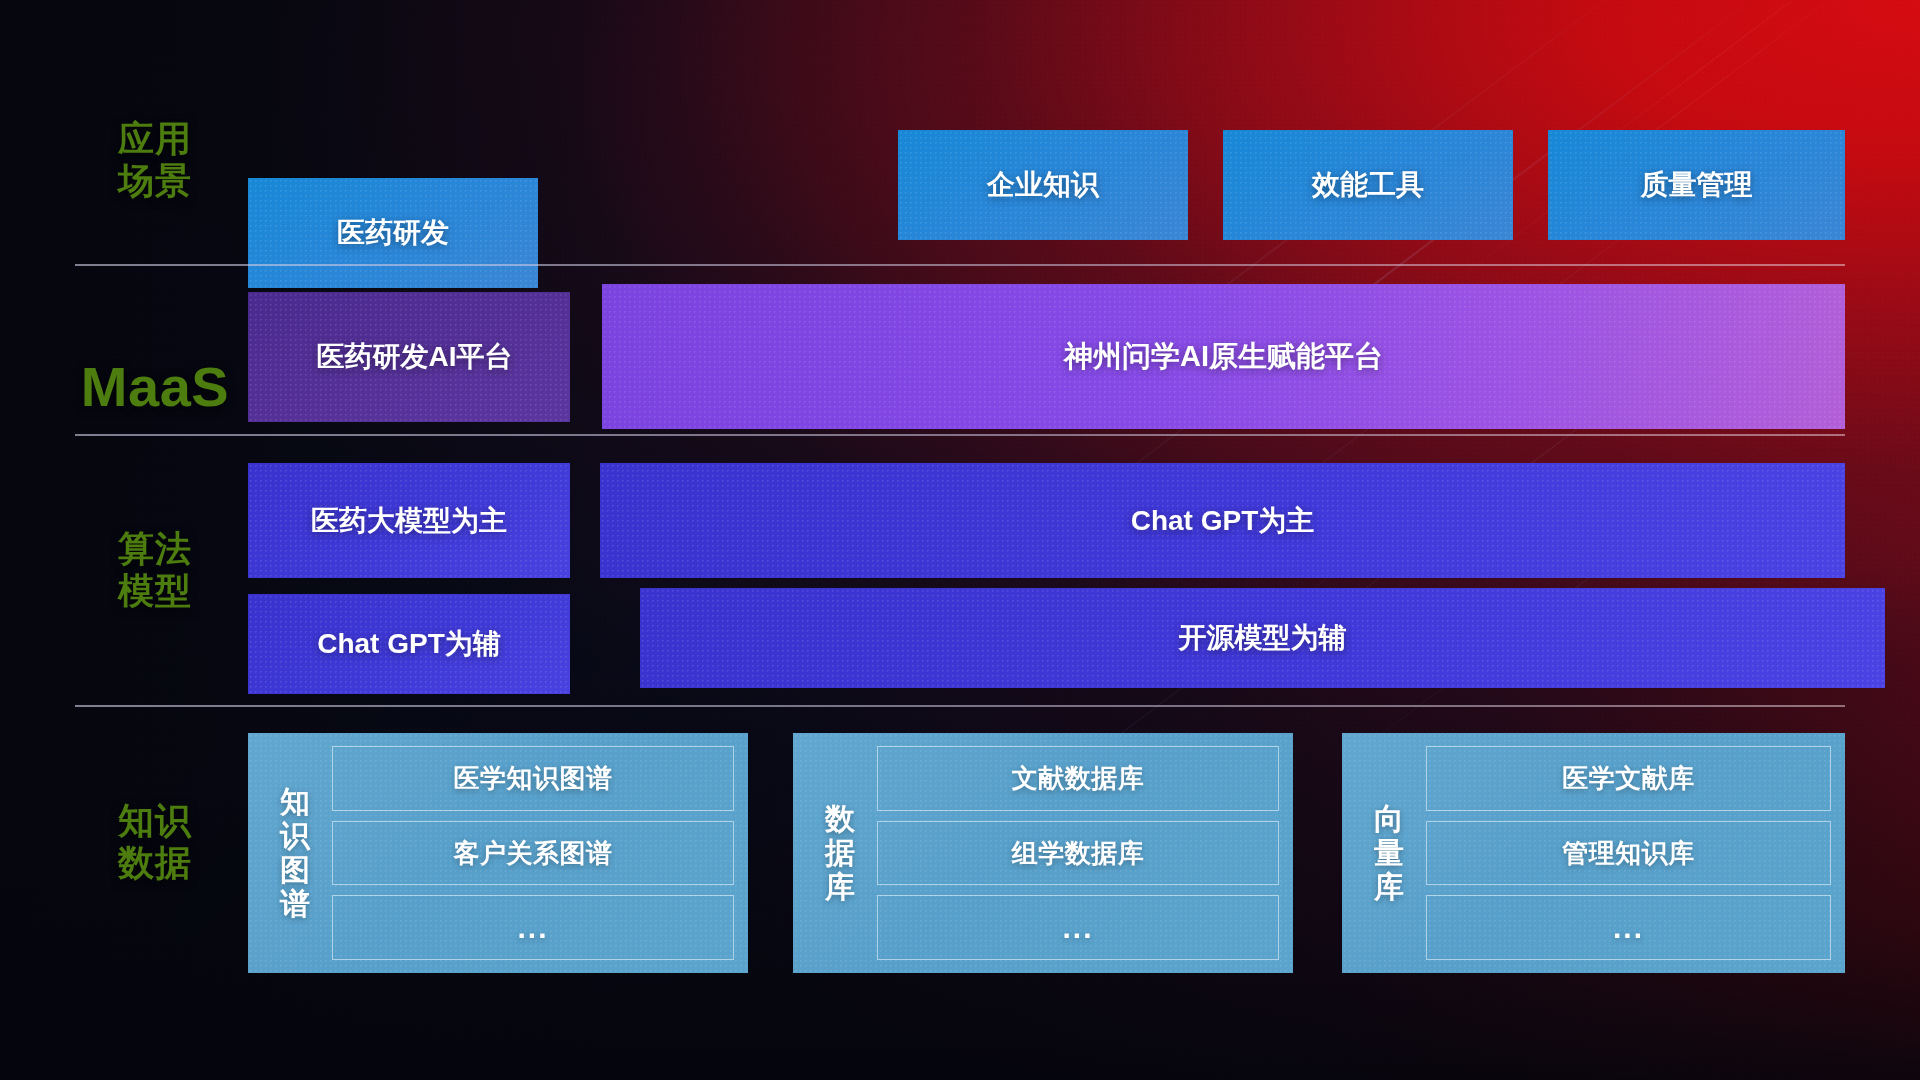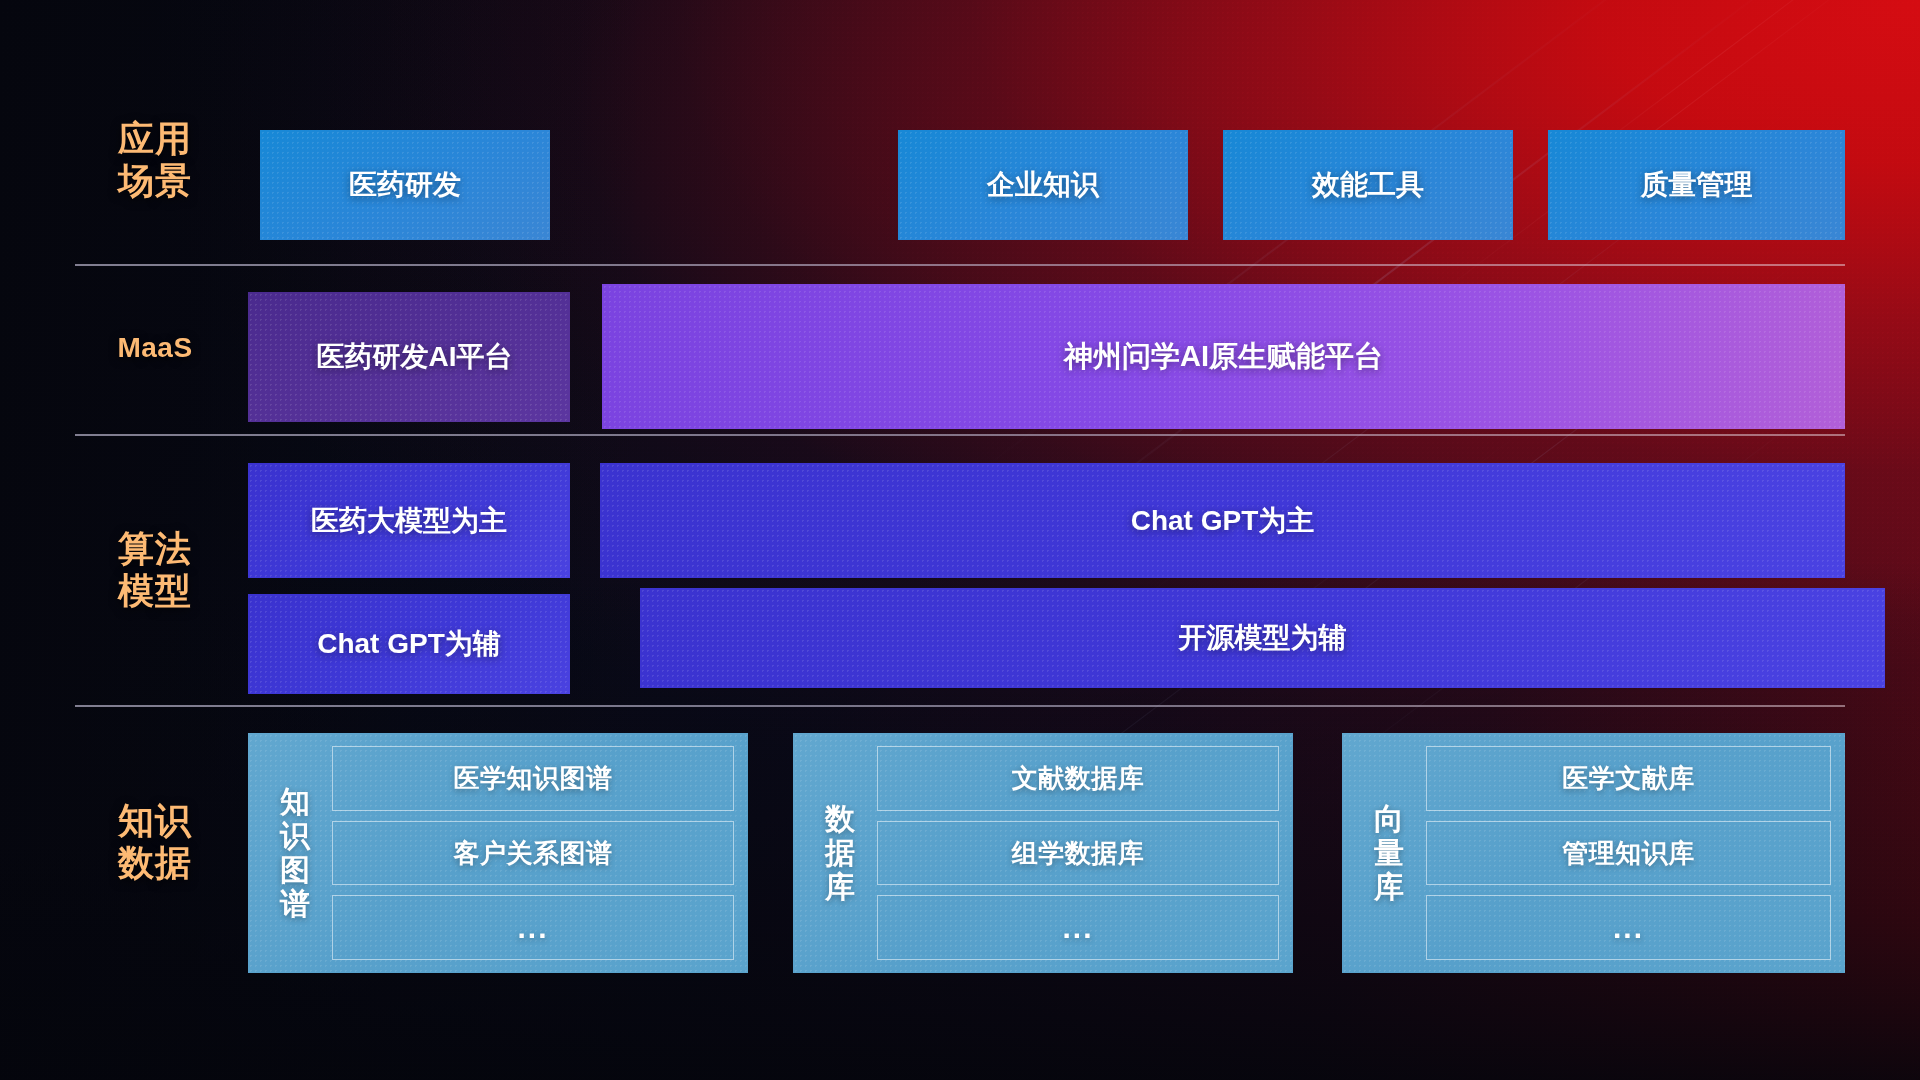--- a/index.html
+++ b/index.html
@@ -105,29 +105,29 @@
       rgba(235,215,225,0.50) 100%);
   }
   .divider.d1 { top: 264px; }
   .divider.d2 { top: 434px; }
   .divider.d3 { top: 705px; }
 
   .row-label {
     position: absolute;
     left: 75px;
     width: 160px;
-    color: #fdba74;
+    color: #4d7c0f;
     font-weight: 700;
     text-align: center;
     letter-spacing: 1px;
     line-height: 1.16;
     text-shadow: 0 2px 10px rgba(0,0,0,0.75);
   }
   .row-label.cn { font-size: 36px; }
-  .row-label.en { font-size: 28px; letter-spacing: 0.5px; }
+  .row-label.en { font-size: 56px; letter-spacing: 0.5px; margin-top: 23px; }
 
   .box {
     position: absolute;
     display: flex;
     align-items: center;
     justify-content: center;
     color: #ffffff;
     font-weight: 700;
     text-align: center;
     box-sizing: border-box;
@@ -261,21 +261,21 @@
   <div class="streak s7"></div>
   <div class="streak s8"></div>
 
   <div id="diagram">
 
     <div class="row-label cn" style="top:118px;">
       <div>应用</div>
       <div>场景</div>
     </div>
 
-    <div class="box app-box" style="left:260px;">
+    <div class="box app-box" style="left:248px;margin-top:48px;">
         <span>医药研发</span>
       </div>
     <div class="box app-box" style="left:898px;">
         <span>企业知识</span>
       </div>
     <div class="box app-box" style="left:1223px;">
         <span>效能工具</span>
       </div>
     <div class="box app-box" style="left:1548px; width:297px;">
         <span>质量管理</span>

